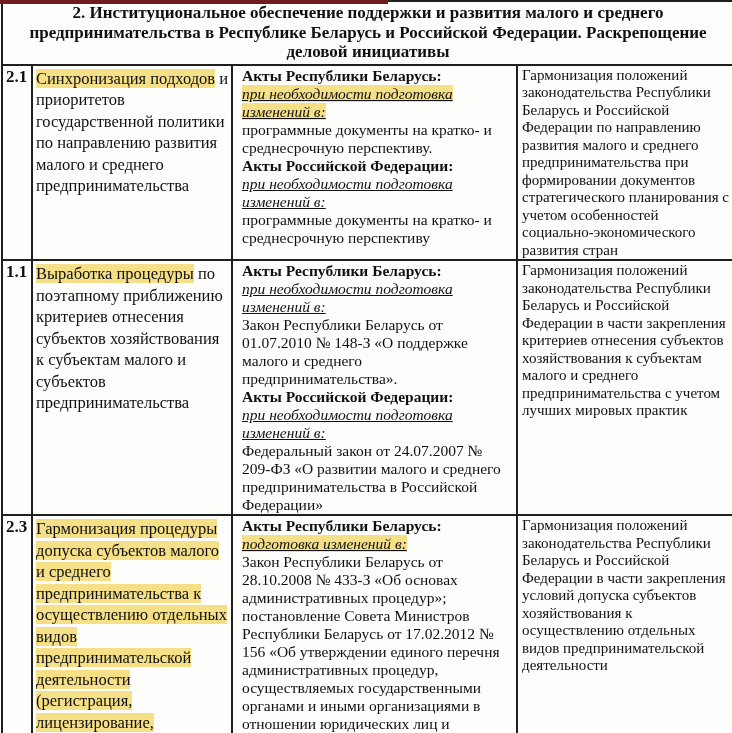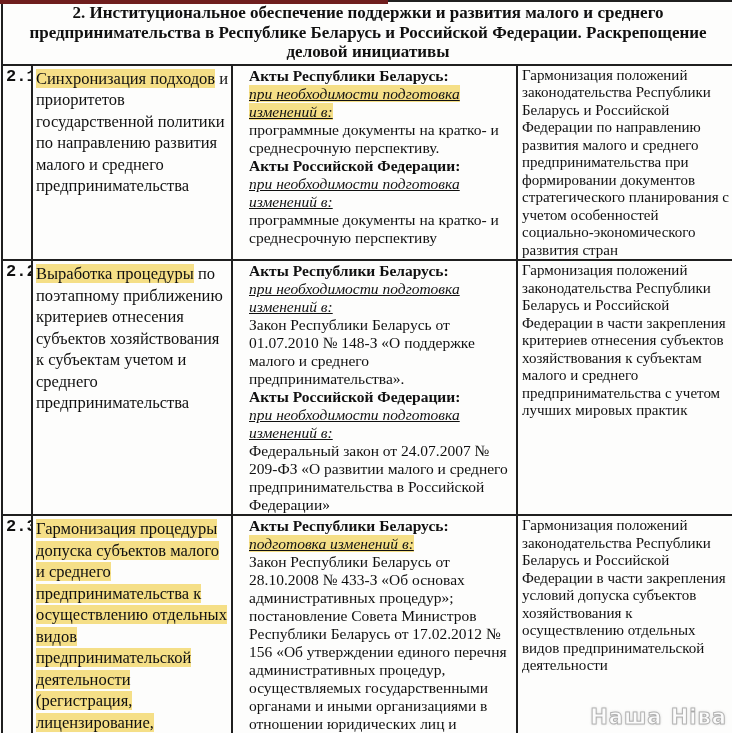--- a/index.html
+++ b/index.html
@@ -23,29 +23,28 @@
     overflow:hidden;
   }
   .header-cell {
     font-size:17px; line-height:19.5px;
     font-weight:bold; text-align:center;
     padding:1px 8px 2px 8px;
   }
   .num-cell {
     font-weight:bold; font-size:17px;
     padding:1px 1px 0 3px;
-    font-family:Liberation Mono, monospace;
   }
   .measure-cell {
     font-size:16.5px; line-height:21.5px;
     padding:2px 2px 0 3px;
   }
   .acts-cell {
     font-size:15.5px; line-height:18px;
-    padding:1px 3px 0 16px;
+    padding:1px 3px 0 9px;
   }
   .result-cell {
     font-size:15px; line-height:17.5px;
     padding:1px 2px 0 4px;
   }
   .seg-b { font-weight:bold; }
   .seg-i { font-style:italic;text-decoration:underline; }
   .seg-hl { background:var(--hl, #f5df87); }
   .top-artifact {
     position:absolute; top:0; left:0;
@@ -82,29 +81,28 @@
       </tr>
 
       <tr style="height:192px">
         <td class="num-cell">2.1</td>
         <td class="measure-cell"><span class="seg-hl">Синхронизация подходов</span><span> и приоритетов государственной политики по направлению развития малого и среднего предпринимательства</span></td>
         <td class="acts-cell"><span class="seg-b">Акты Республики Беларусь:</span><br><span class="seg-i seg-hl">при необходимости подготовка изменений в:</span><br><span>программные документы на кратко- и среднесрочную перспективу.</span><br><span class="seg-b">Акты Российской Федерации:</span><br><span class="seg-i">при необходимости подготовка изменений в:</span><br><span>программные документы на кратко- и среднесрочную перспективу</span></td>
         <td class="result-cell">Гармонизация положений законодательства Республики Беларусь и Российской Федерации по направлению развития малого и среднего предпринимательства при формировании документов стратегического планирования с учетом особенностей социально-экономического развития стран</td>
       </tr>
 
       <tr style="height:232px">
-        <td class="num-cell">2.2</td>
-        <td class="measure-cell"><span class="seg-hl">Выработка процедуры</span><span> по поэтапному приближению критериев отнесения субъектов хозяйствования к субъектам учетом и среднего предпринимательства</span></td>
+        <td class="num-cell">1.1</td>
+        <td class="measure-cell"><span class="seg-hl">Выработка процедуры</span><span> по поэтапному приближению критериев отнесения субъектов хозяйствования к субъектам малого и субъектов предпринимательства</span></td>
         <td class="acts-cell"><span class="seg-b">Акты Республики Беларусь:</span><br><span class="seg-i">при необходимости подготовка изменений в:</span><br><span>Закон Республики Беларусь от 01.07.2010 № 148-З «О поддержке малого и среднего предпринимательства».</span><br><span class="seg-b">Акты Российской Федерации:</span><br><span class="seg-i">при необходимости подготовка изменений в:</span><br><span>Федеральный закон от 24.07.2007 № 209-ФЗ «О развитии малого и среднего предпринимательства в Российской Федерации»</span></td>
         <td class="result-cell">Гармонизация положений законодательства Республики Беларусь и Российской Федерации в части закрепления критериев отнесения субъектов хозяйствования к субъектам малого и среднего предпринимательства с учетом лучших мировых практик</td>
       </tr>
 
       <tr style="height:300px">
         <td class="num-cell">2.3</td>
         <td class="measure-cell"><span class="seg-hl">Гармонизация процедуры допуска субъектов малого и среднего предпринимательства к осуществлению отдельных видов предпринимательской деятельности (регистрация, лицензирование, обязательное членство в саморегулируемой организации, включение в реестр и т.п.)</span></td>
         <td class="acts-cell"><span class="seg-b">Акты Республики Беларусь:</span><br><span class="seg-i seg-hl">подготовка изменений в:</span><br><span>Закон Республики Беларусь от 28.10.2008 № 433-З «Об основах административных процедур»;</span><br><span>постановление Совета Министров Республики Беларусь от 17.02.2012 № 156 «Об утверждении единого перечня административных процедур, осуществляемых государственными органами и иными организациями в отношении юридических лиц и индивидуальных предпринимателей»;</span><br><br></td>
         <td class="result-cell">Гармонизация положений законодательства Республики Беларусь и Российской Федерации в части закрепления условий допуска субъектов хозяйствования к осуществлению отдельных видов предпринимательской деятельности</td>
       </tr>
     </tbody>
   </table>
 
-  <div class="watermark">Наша Ніва</div>
 </div>
 
 </body></html>

